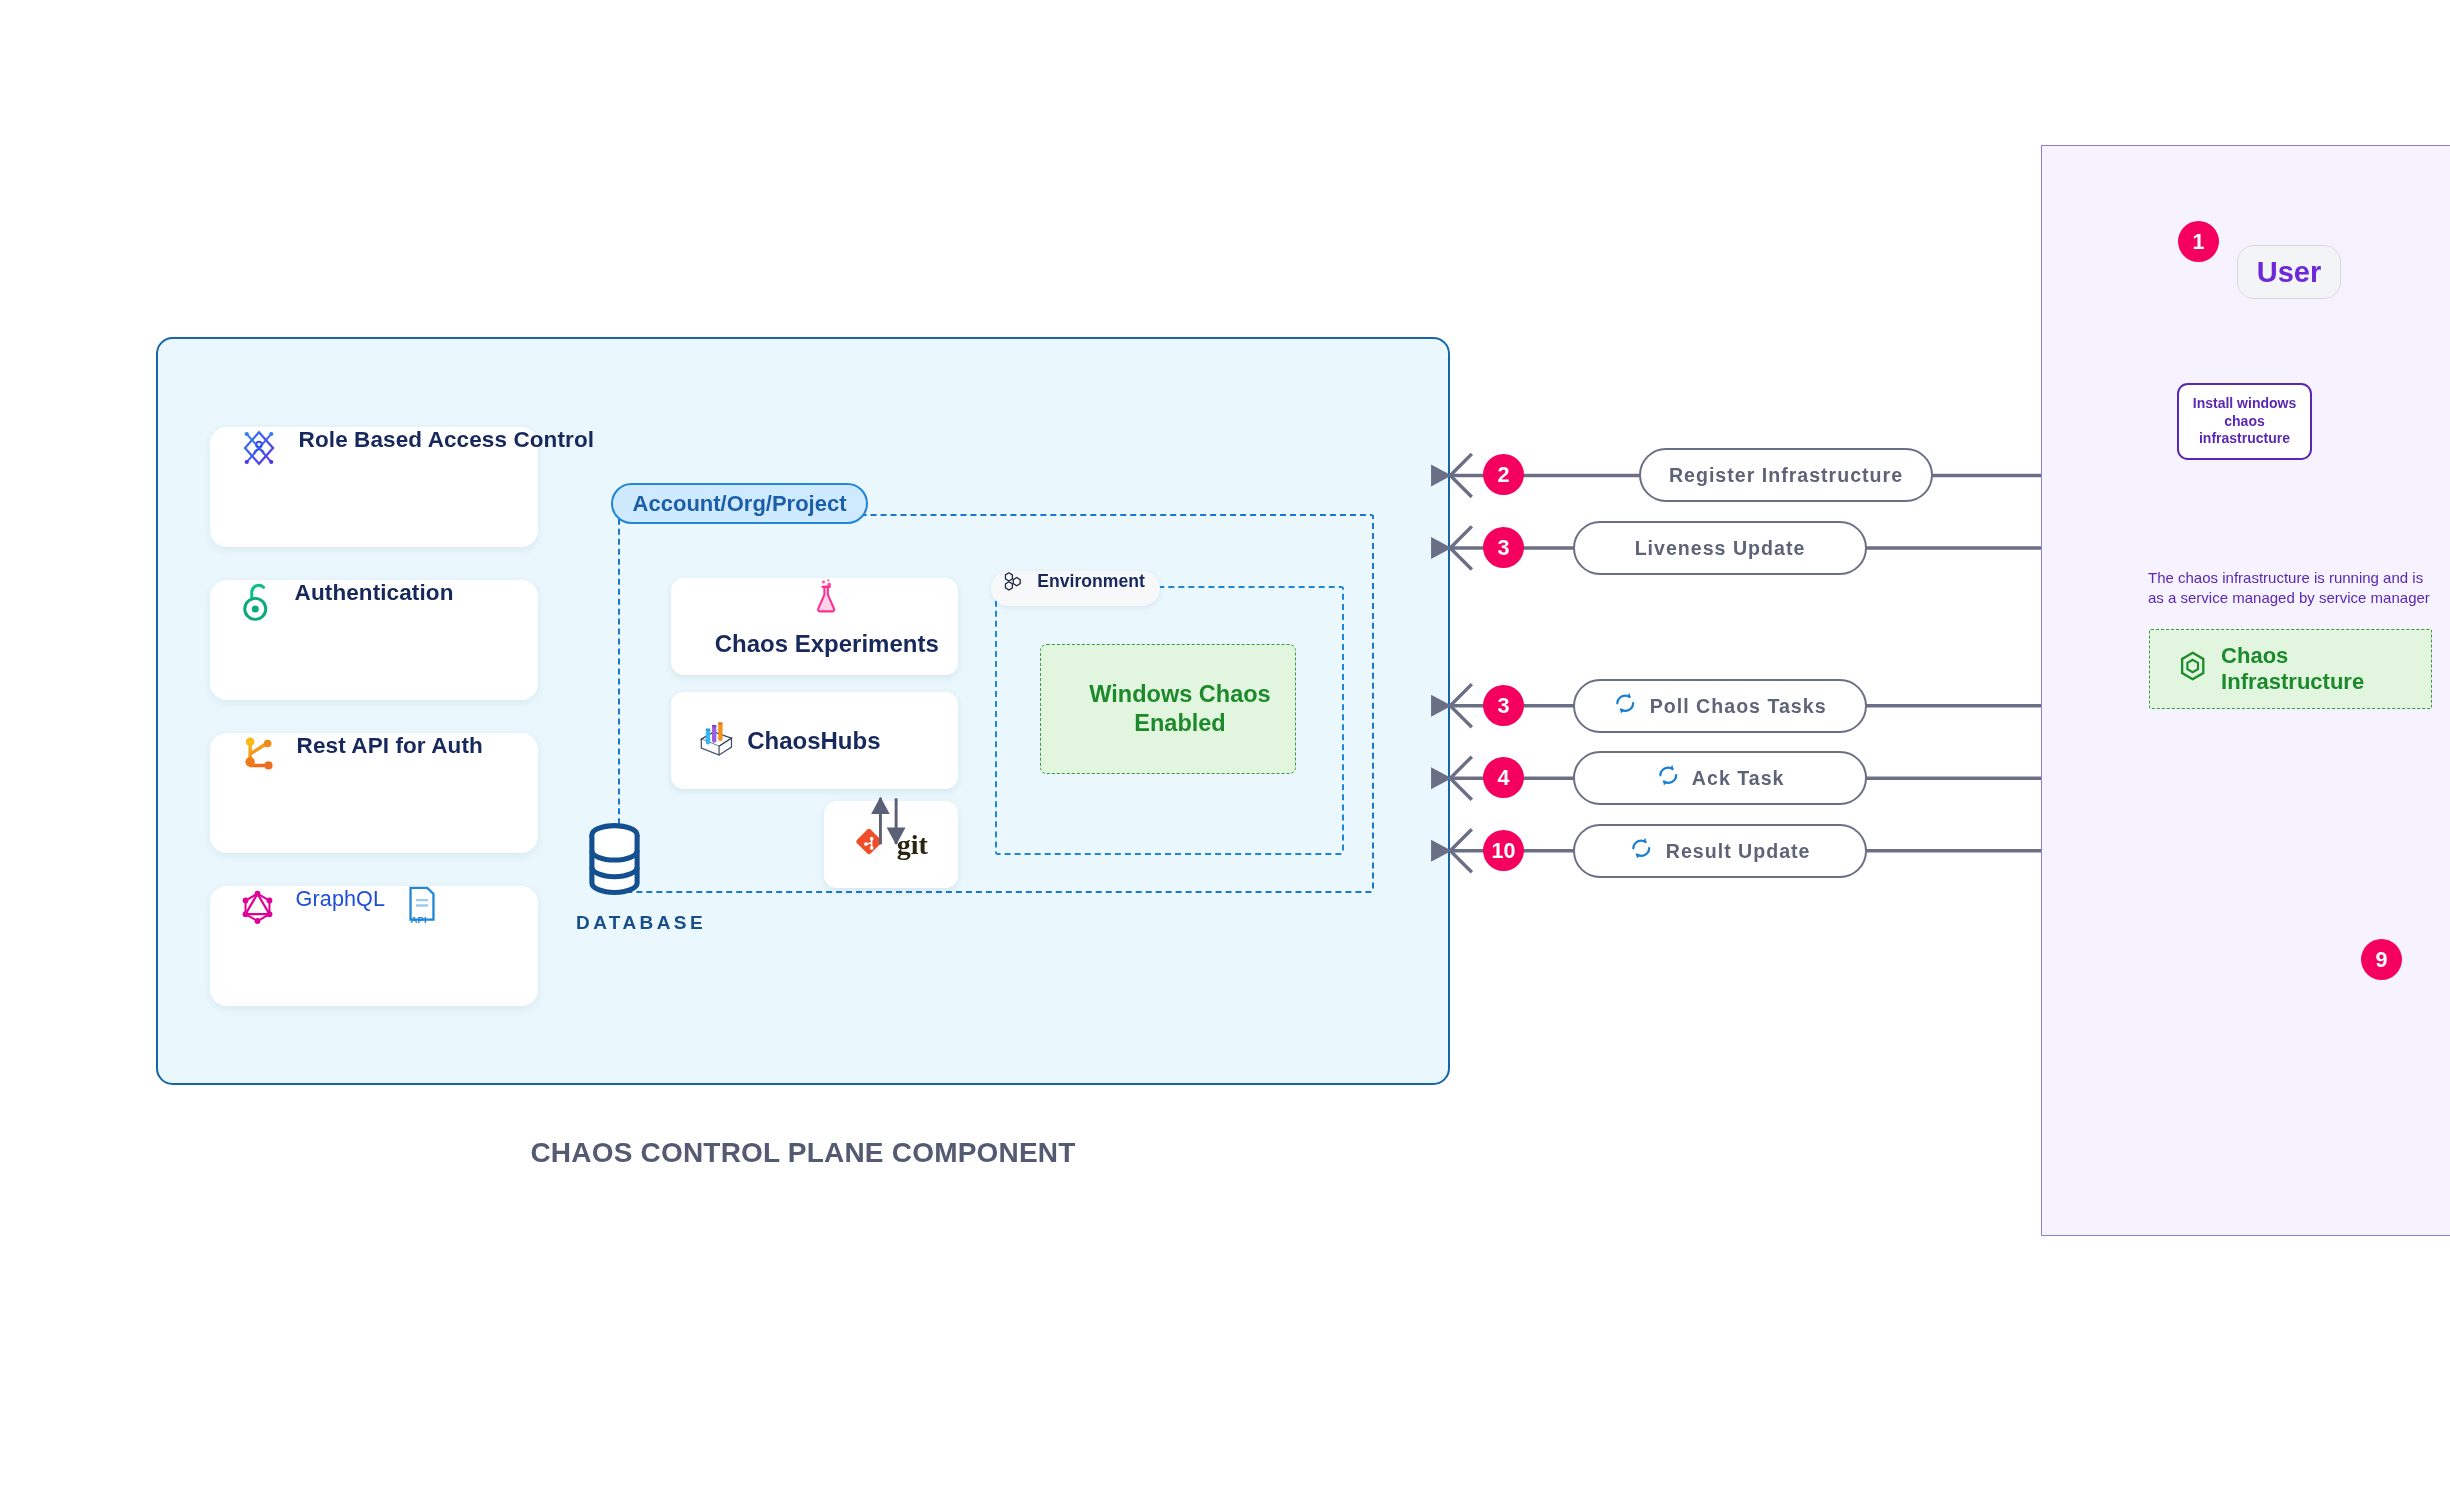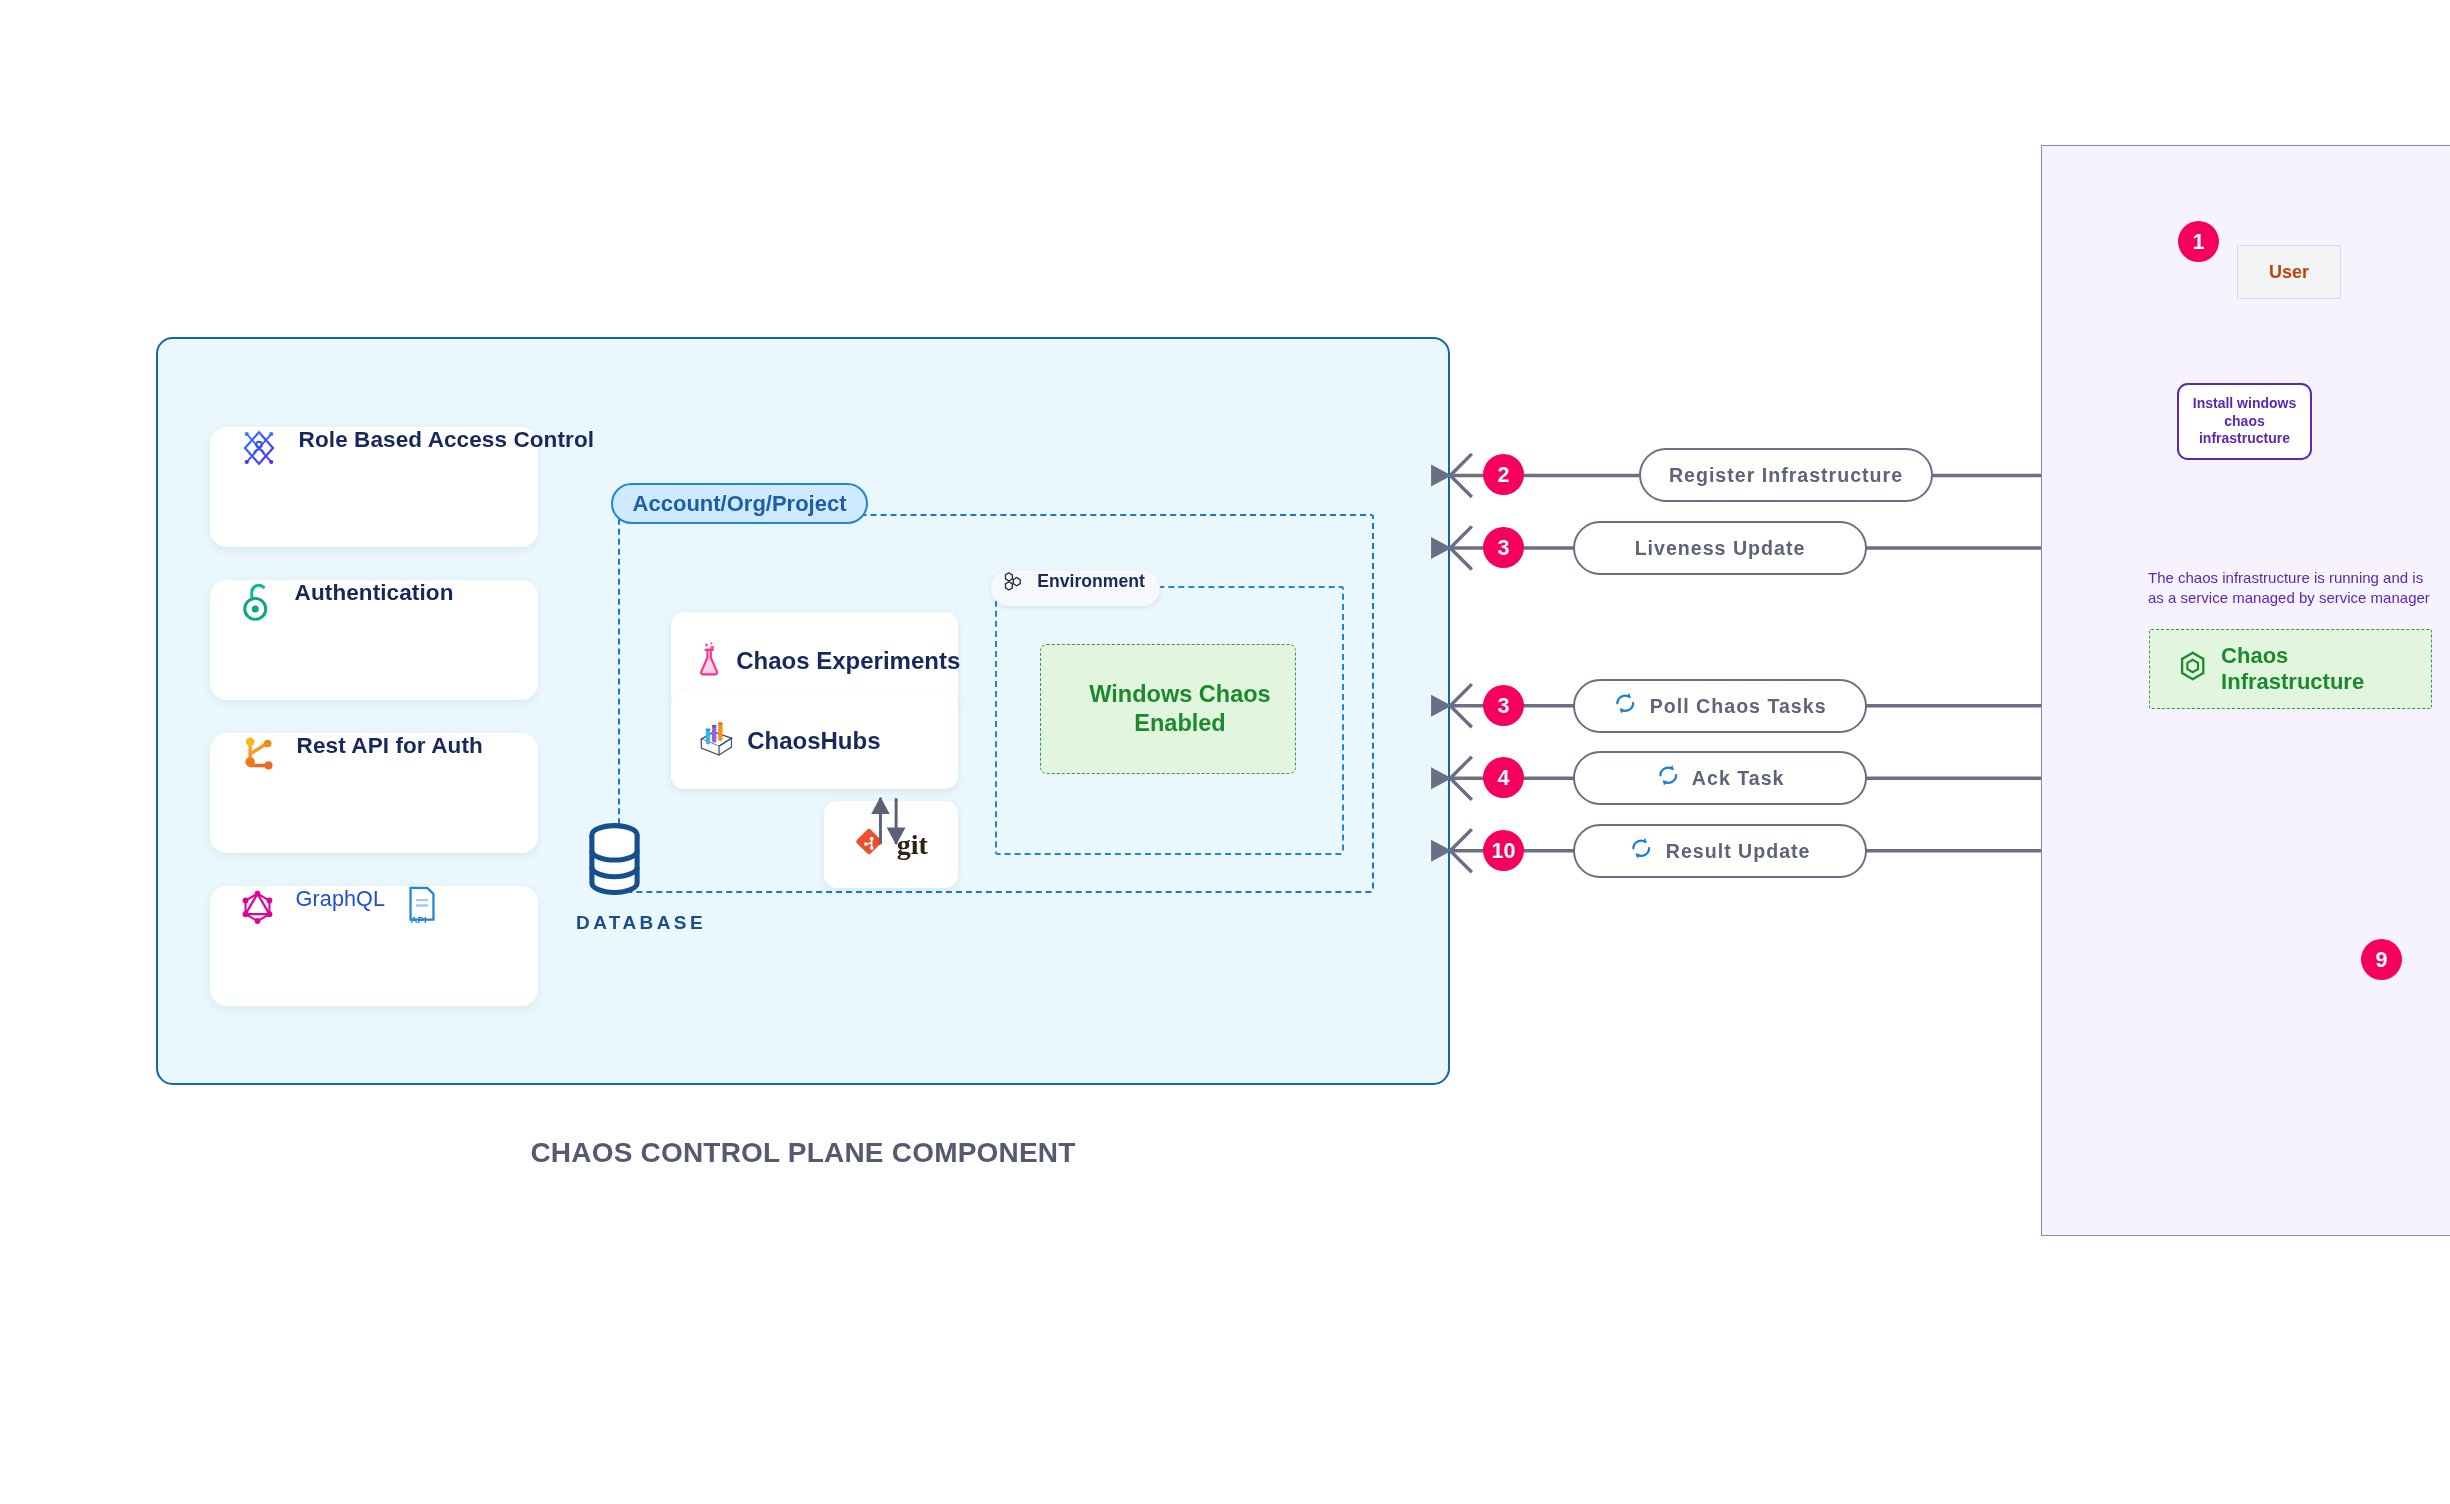--- a/index.html
+++ b/index.html
@@ -43,21 +43,21 @@
 
   .inner-card{
     position:absolute; background:#fff; border-radius:12.7px;
     box-shadow:0 2.5px 7.8px rgba(20,60,110,.09);
     display:flex; align-items:center; gap:12.7px; padding-left:24.5px;
     box-sizing:border-box;
   }
   .inner-card .ilabel{
     color:#17295c; font-size:24px; font-weight:600; white-space:nowrap;
   }
-  #ic-exp{left:671px; top:612px; width:287px; height:97px;}
+  #ic-exp{left:671px; top:578px; width:287px; height:97px;flex-direction:column;}
   #ic-hub{left:671px; top:692px; width:287px; height:97px;}
   #ic-git{left:824px; top:801px; width:134px; height:87px;
           justify-content:center; padding-left:0;}
 
   
   #env-dashed{
     left:995px; top:586px; width:349px; height:269px;
     border:2px dashed #1f86d8; border-radius:2.9px; box-sizing:border-box;
   }
   #env-pill{
@@ -106,23 +106,23 @@
     background:#f6f2fe; border:1.5px solid #8f7fd6; box-sizing:border-box;
   }
   .pbox{
     position:absolute; background:#fff; border:2.9px solid #5b28b3;
     border-radius:10.8px; display:flex;align-items:center;justify-content:center;
     text-align:center; color:#5b28b3; font-weight:700; line-height:1.25;
     box-sizing:border-box;
   }
   #user-box{
     left:2237px; top:245px; width:104px; height:54px;
-    background:#f2f4f6; border:1.5px solid #d6dce2; border-radius:1px;
+    background:#f2f4f6; border:1.5px solid #d6dce2; border-radius:17px;
     display:flex;align-items:center;justify-content:center;
-    color:#c2410c; font-size:18px; font-weight:600; box-sizing:border-box;
+    color:#6d28d9; font-size:29px; font-weight:600; box-sizing:border-box;
   }
   #install-box{left:2177px; top:383px; width:135px; height:77px; font-size:14px;}
   #chaos-infra{
     left:2149px; top:629px; width:283px; height:80px;
     background:#e2f5df; border:1.5px dashed #3a9a43; border-radius:2px;
     display:flex;align-items:center;gap:14.7px; padding-left:29px;
     color:#1c8a2b; font-size:22px; font-weight:700; box-sizing:border-box;
   }
   .note{
     position:absolute; color:#5b28b3; line-height:1.34;

